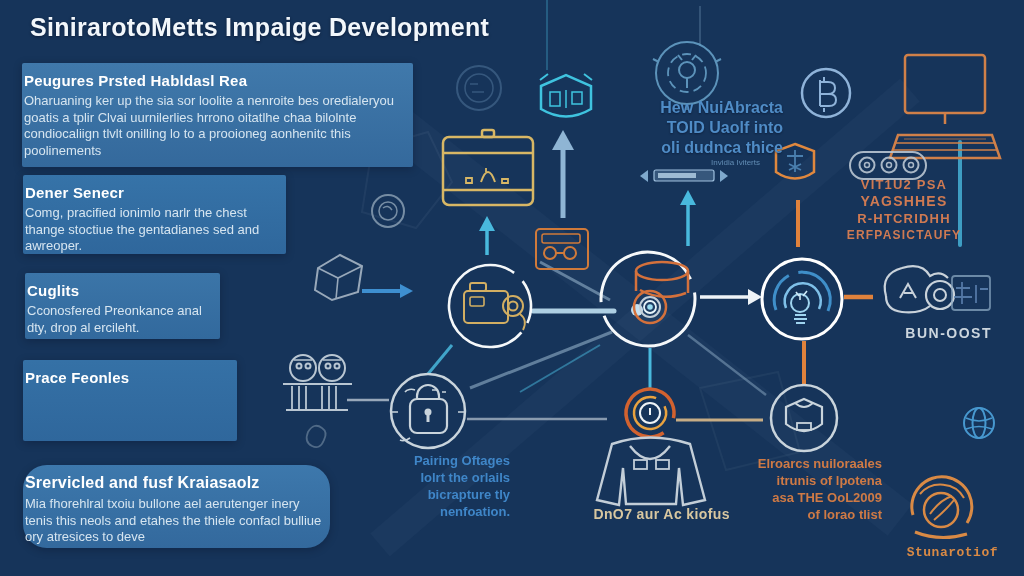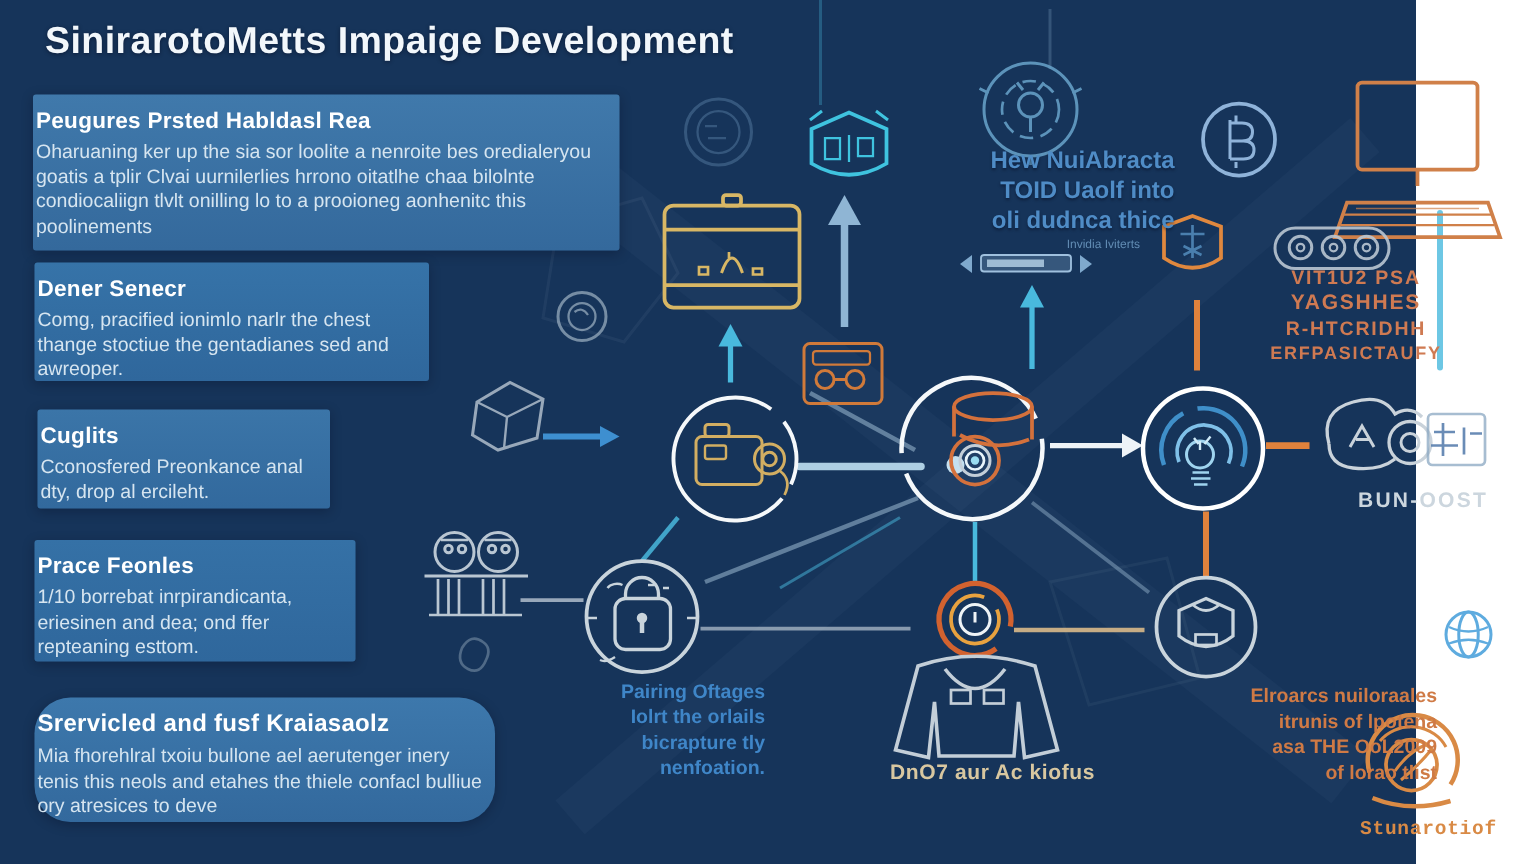--- a/index.html
+++ b/index.html
@@ -1,17 +1,17 @@
 <!DOCTYPE html>
 <html><head>
 <meta charset="utf-8">
 <style>
   html,body{margin:0;padding:0;}
   body{width:1024px;height:576px;overflow:hidden;font-family:"Liberation Sans",sans-serif;}
-  .stage{position:relative;width:944px;height:576px;
+  .stage{position:relative;width:1024px;height:576px;
     background:
       linear-gradient(115deg, rgba(255,255,255,0.05) 0%, rgba(255,255,255,0) 30%),
       linear-gradient(160deg, rgba(0,0,0,0) 55%, rgba(0,0,10,0.25) 100%),
       repeating-linear-gradient(55deg, rgba(255,255,255,0.022) 0 2px, rgba(255,255,255,0) 2px 46px),
       repeating-linear-gradient(-35deg, rgba(0,0,0,0.06) 0 2px, rgba(0,0,0,0) 2px 60px),
       linear-gradient(180deg,#1d3f63 0%,#173principal 0%,#16365a 40%,#122b4b 100%);
     background-color:#16345a;}
   .title{position:absolute;left:30px;top:13px;font-size:25px;font-weight:bold;color:#f2f7fb;letter-spacing:.3px;text-shadow:0 1px 3px rgba(0,0,20,.45);}
   .panel{position:absolute;border-radius:2px;box-shadow:0 2px 8px rgba(0,0,20,.25);padding:9px 2px;box-sizing:border-box;}
   .panel h3{margin:0 0 4px 0;font-size:15px;color:#ffffff;letter-spacing:.2px;}
@@ -24,21 +24,21 @@
   .p5 h3{font-size:16px;}
   .cap{position:absolute;white-space:pre-line;text-align:right;font-weight:bold;}
   .cap-top{left:618px;top:98px;width:165px;font-size:16px;line-height:20px;color:#4f8cc6;text-shadow:0 1px 2px rgba(0,0,20,.4);}
   .cap-top-sub{left:640px;top:158px;width:120px;font-size:8px;color:#6f9cc4;font-weight:normal;opacity:.85;}
   .note-right{position:absolute;left:838px;top:176px;width:132px;text-align:center;color:#cf7a52;font-weight:bold;}
   .note-right div{letter-spacing:1.2px;line-height:17px;}
   .nr0{font-size:13px;} .nr1{font-size:14px;} .nr2{font-size:13px;} .nr3{font-size:12px;letter-spacing:.8px;}
   .cap-bunoost{left:880px;top:325px;width:112px;font-size:14px;letter-spacing:1.5px;color:#ccd6de;}
   .cap-lock{left:352px;top:452px;width:158px;font-size:13px;line-height:17px;color:#3f86c8;}
   .cap-jacket{left:572px;top:506px;width:158px;font-size:14px;color:#d8c7a0;letter-spacing:.4px;}
-  .cap-shield{left:780px;top:455px;width:178px;font-size:13px;line-height:17px;color:#cf7a45;}
+  .cap-shield{left:704px;top:455px;width:178px;font-size:13px;line-height:17px;color:#cf7a45;}
   .cap-stamp{left:888px;top:545px;width:110px;font-size:13px;color:#d98a45;letter-spacing:.5px;font-family:Liberation Mono, monospace;}
   svg{position:absolute;left:0;top:0;}
 </style>
 </head>
 <body>
 
 <div class="stage">
 
   <svg width="1024" height="576" viewBox="0 0 1024 576">
 
@@ -276,21 +276,20 @@
   <div class="panel p2">
     <h3>Dener Senecr</h3>
     <p>Comg, pracified ionimlo narlr the chest thange stoctiue the gentadianes sed and awreoper.</p>
   </div>
   <div class="panel p3">
     <h3>Cuglits</h3>
     <p>Cconosfered Preonkance anal dty, drop al ercileht.</p>
   </div>
   <div class="panel p4">
     <h3>Prace Feonles</h3>
-    <p>1/10 borrebat inrpirandicanta, eriesinen and dea; ond ffer repteaning esttom.</p>
   </div>
   <div class="panel p5">
     <h3>Srervicled and fusf Kraiasaolz</h3>
     <p>Mia fhorehlral txoiu bullone ael aerutenger inery tenis this neols and etahes the thiele confacl bulliue ory atresices to deve</p>
   </div>
 
   <div class="cap cap-top">Hew NuiAbracta
 TOID Uaolf into
 oli dudnca thice</div>
   <div class="cap cap-top-sub">Invidia Iviterts</div>

